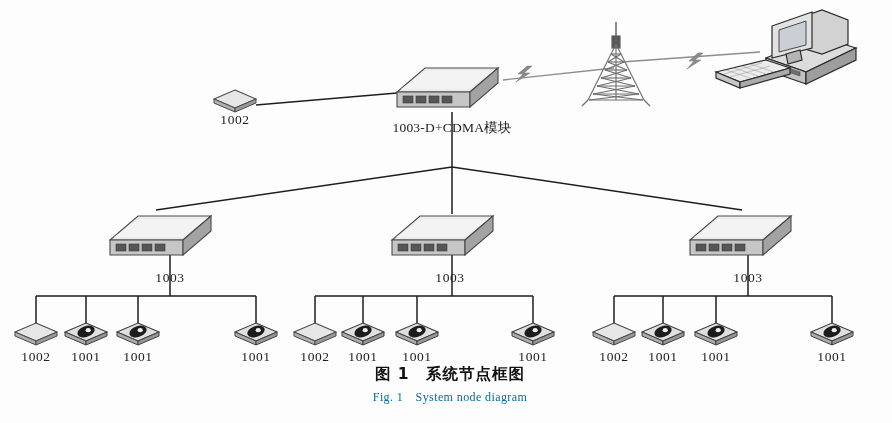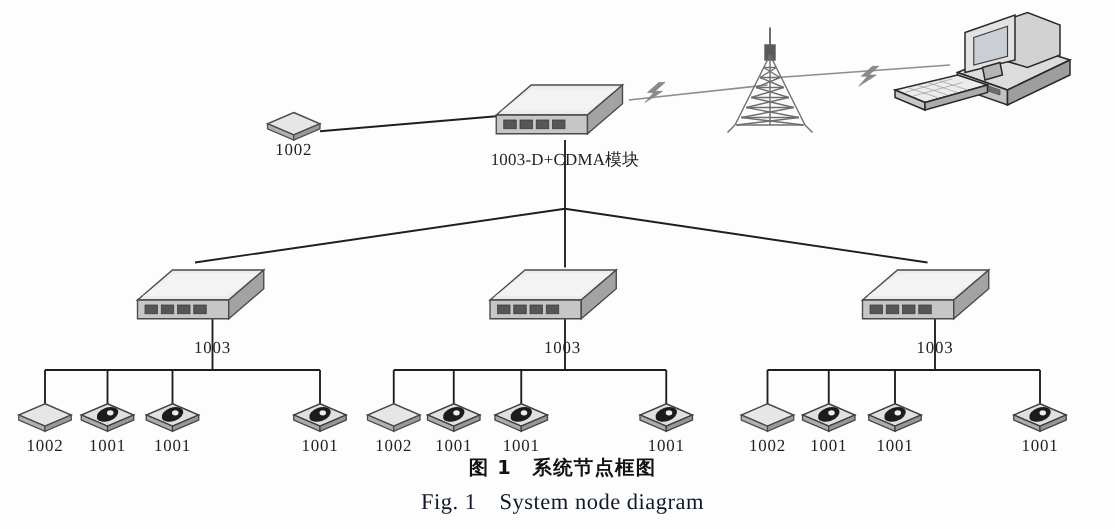--- a/index.html
+++ b/index.html
@@ -52,23 +52,23 @@
     text-align: left;
   }
   .caption-cn {
     font-size: 15.5px;
     font-family: "DejaVu Sans", "Liberation Sans", sans-serif;
     font-weight: 700;
     letter-spacing: 1px;
     color: #111;
   }
   .caption-en {
-    font-size: 18px;
+    font-size: 12px;
     letter-spacing: 0.4px;
-    color: #0f172a;
+    color: #0369a1;
   }
   #watermark {
     position: absolute;
     right: 8px;
     bottom: 4px;
     width: 150px;
     height: 58px;
     opacity: 0.30;
     pointer-events: none;
   }

